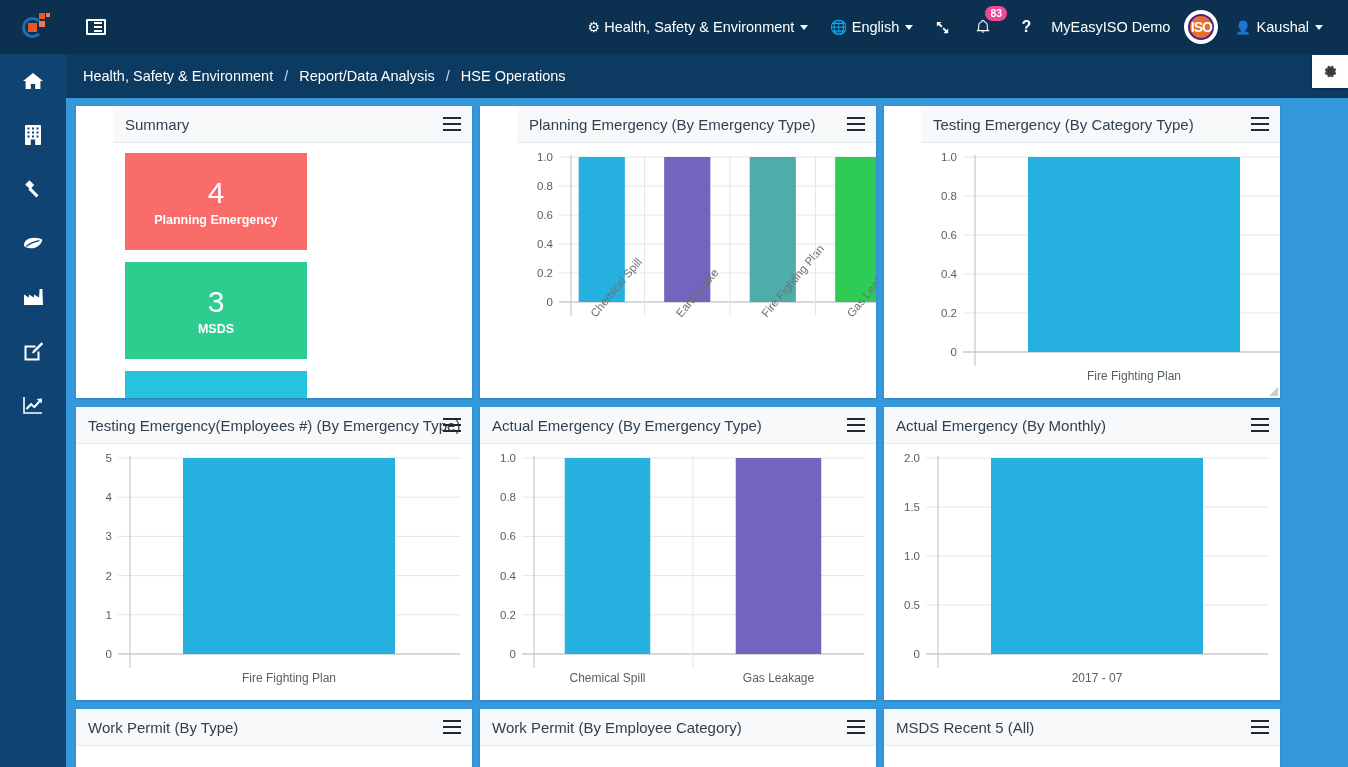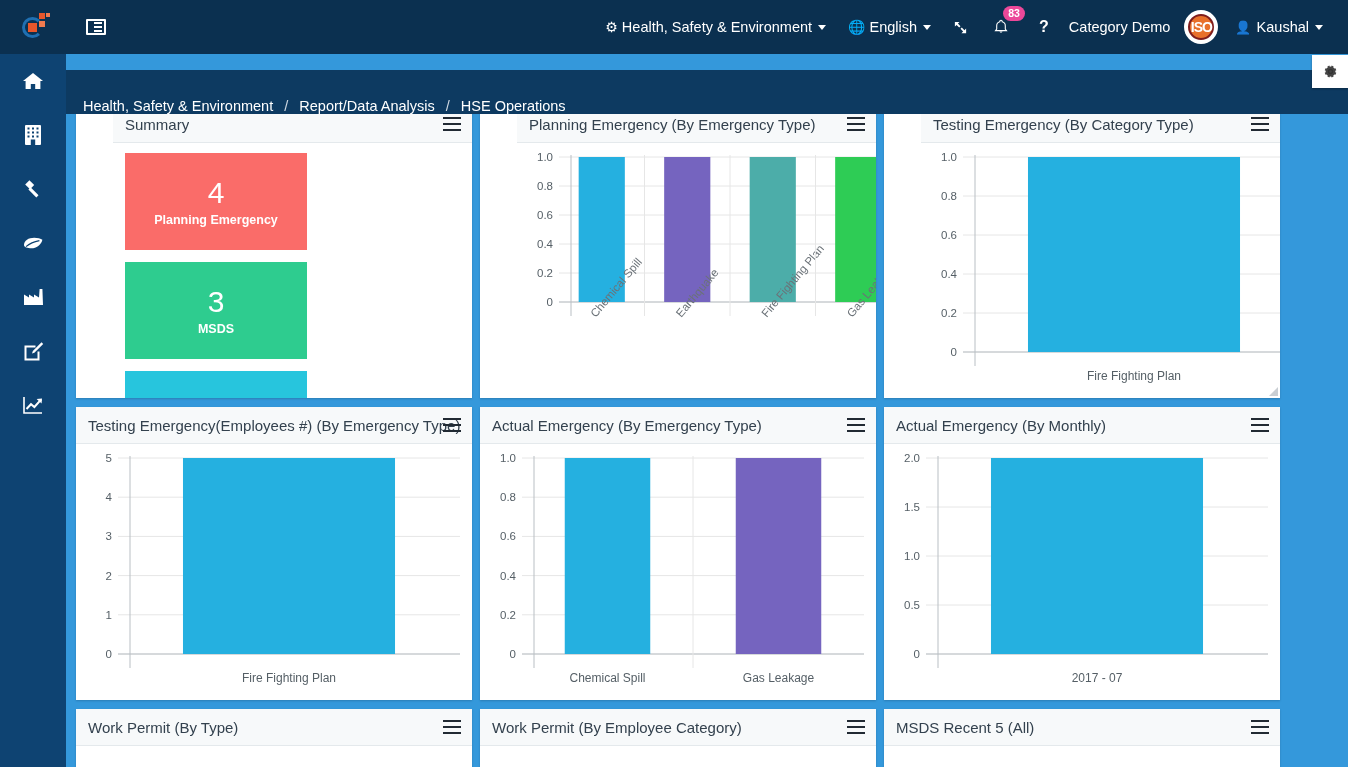--- a/index.html
+++ b/index.html
@@ -73,39 +73,39 @@
   #brandname { color:#fff; font-size:14.5px; padding:0 8px 0 4px; }
   .iso-logo {
     width:34px; height:34px; border-radius:50%;
     background:#fff; display:flex; align-items:center; justify-content:center;
     position:relative; overflow:hidden; margin:0 6px;
   }
   .iso-inner {
     font-size:14px; font-weight:bold; color:#fff; letter-spacing:-1px;
     background:#e8702a; width:26px; height:26px; border-radius:50%;
     display:flex; align-items:center; justify-content:center;
-    border:2px solid #7f1d1d;
+    border:2px solid #4c1d95;
   }
   .user-ico { font-size:13px; margin-right:5px;}
 
   
   #sidebar {
     position:absolute; left:0; top:54px; width:66px; height:713px;
     background:#0e4372; z-index:30;
   }
   .side-item {
     width:66px; height:54px; display:flex; align-items:center; justify-content:center;
     cursor:pointer; color:#fff;
   }
   .side-item svg { display:block; }
 
   
   #breadcrumb-bar {
-    position:absolute; left:66px; top:70px; width:1282px; height:44px;
-    background:#0d3a61; display:flex; align-items:flex-end; z-index:25;
+    position:absolute; left:66px; top:54px; width:1282px; height:44px;
+    background:#0d3a61; display:flex; align-items:center; z-index:25;
   }
   #breadcrumb { color:#fff; font-size:14.5px; padding-left:17px; white-space:nowrap; }
   #breadcrumb .crumb { cursor:pointer;}
   #breadcrumb .sep { padding:0 7px; color:#cfd9e3;}
   #gear-btn {
     position:absolute; right:0px; top:55px; width:36px; height:33px;
     background:#fff; display:flex; align-items:center; justify-content:center;
     cursor:pointer; box-shadow:0 1px 2px rgba(0,0,0,.3); z-index:45;
   }
   #gear-btn svg { display:block; }
@@ -215,21 +215,21 @@
     <div id="bell-wrap">
       <svg width="16" height="17" viewBox="0 0 16 17" class="bell-glyph">
         <path d="M8 1.2a1.2 1.2 0 0 1 1.2 1.2v.4A4.2 4.2 0 0 1 12.3 7v3l1.2 1.6H2.5L3.7 10V7a4.2 4.2 0 0 1 3.1-4.2v-.4A1.2 1.2 0 0 1 8 1.2z" fill="none" stroke="#ffffff" stroke-width="1.1"></path>
         <path d="M6.4 12.6a1.7 1.7 0 0 0 3.2 0z" fill="#ffffff"></path>
       </svg>
       <span class="badge">83</span>
     </div>
 
     <div id="help-q">?</div>
 
-    <div id="brandname">Category Demo</div>
+    <div id="brandname">MyEasyISO Demo</div>
 
     <div class="iso-logo">
       <div class="iso-inner">ISO</div>
     </div>
 
     <div class="navitem">
       <span class="user-ico">👤</span>
       <span>Kaushal</span>
       <span class="caret"></span>
     </div>

